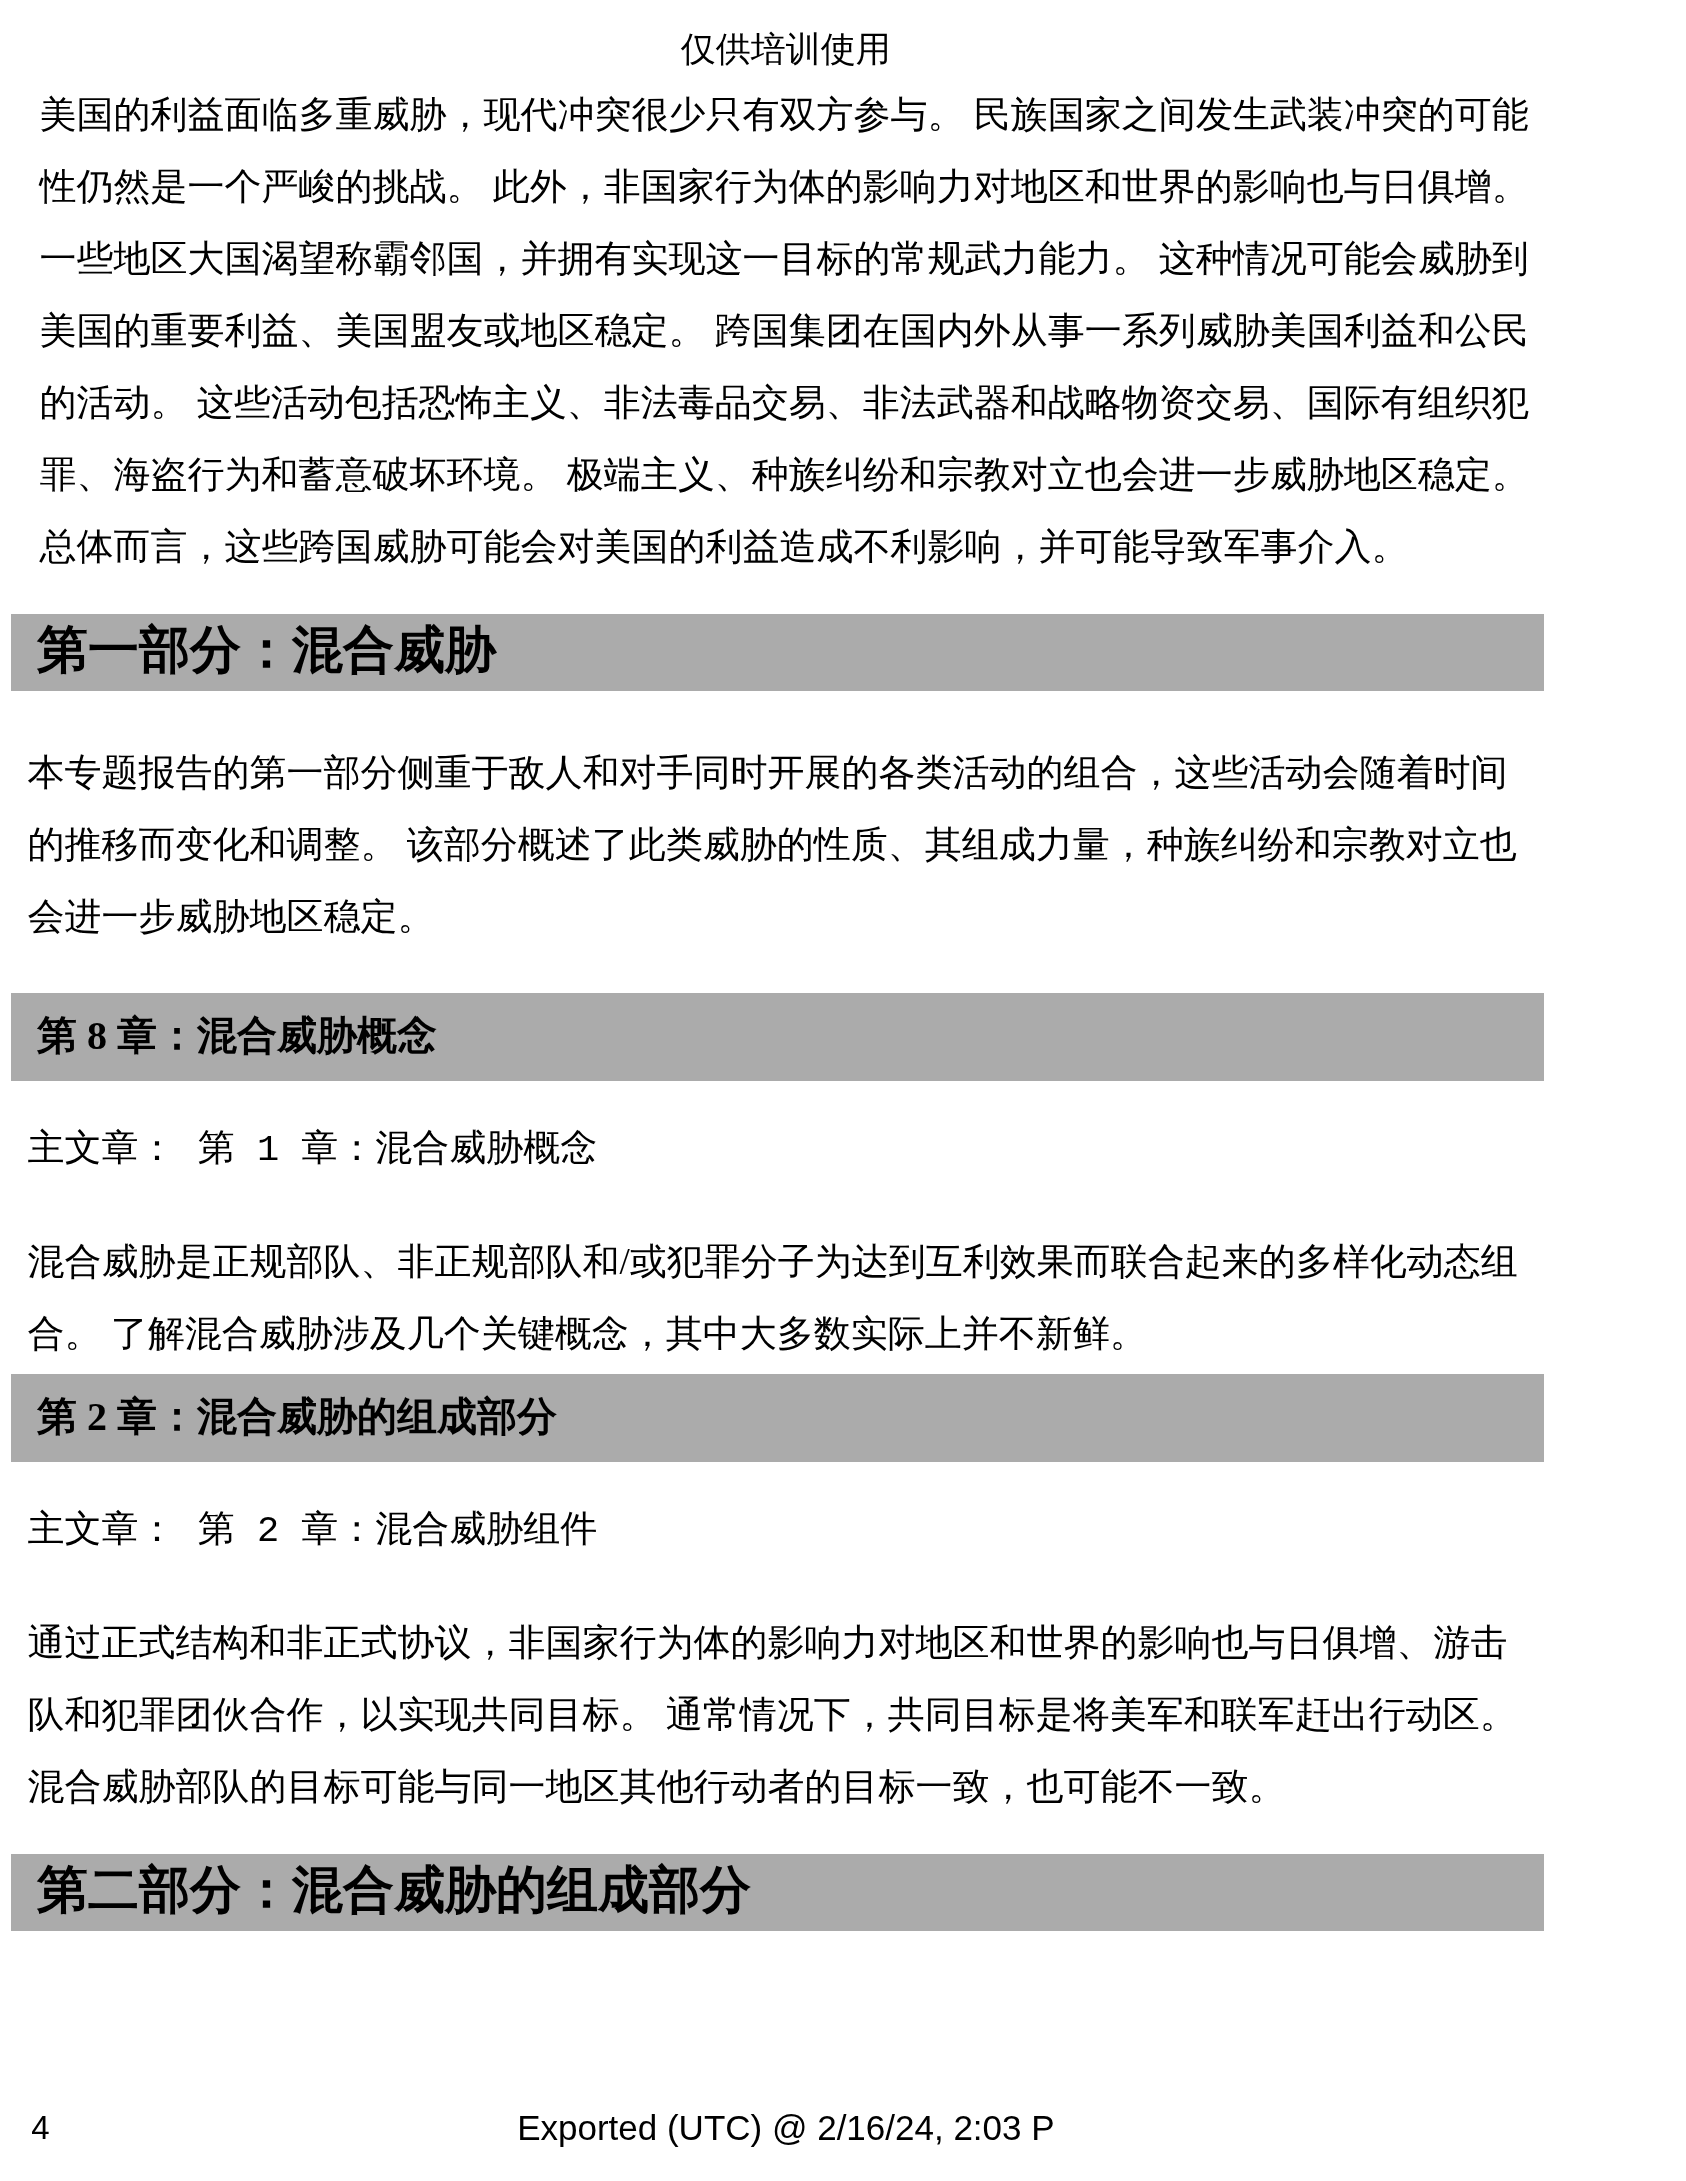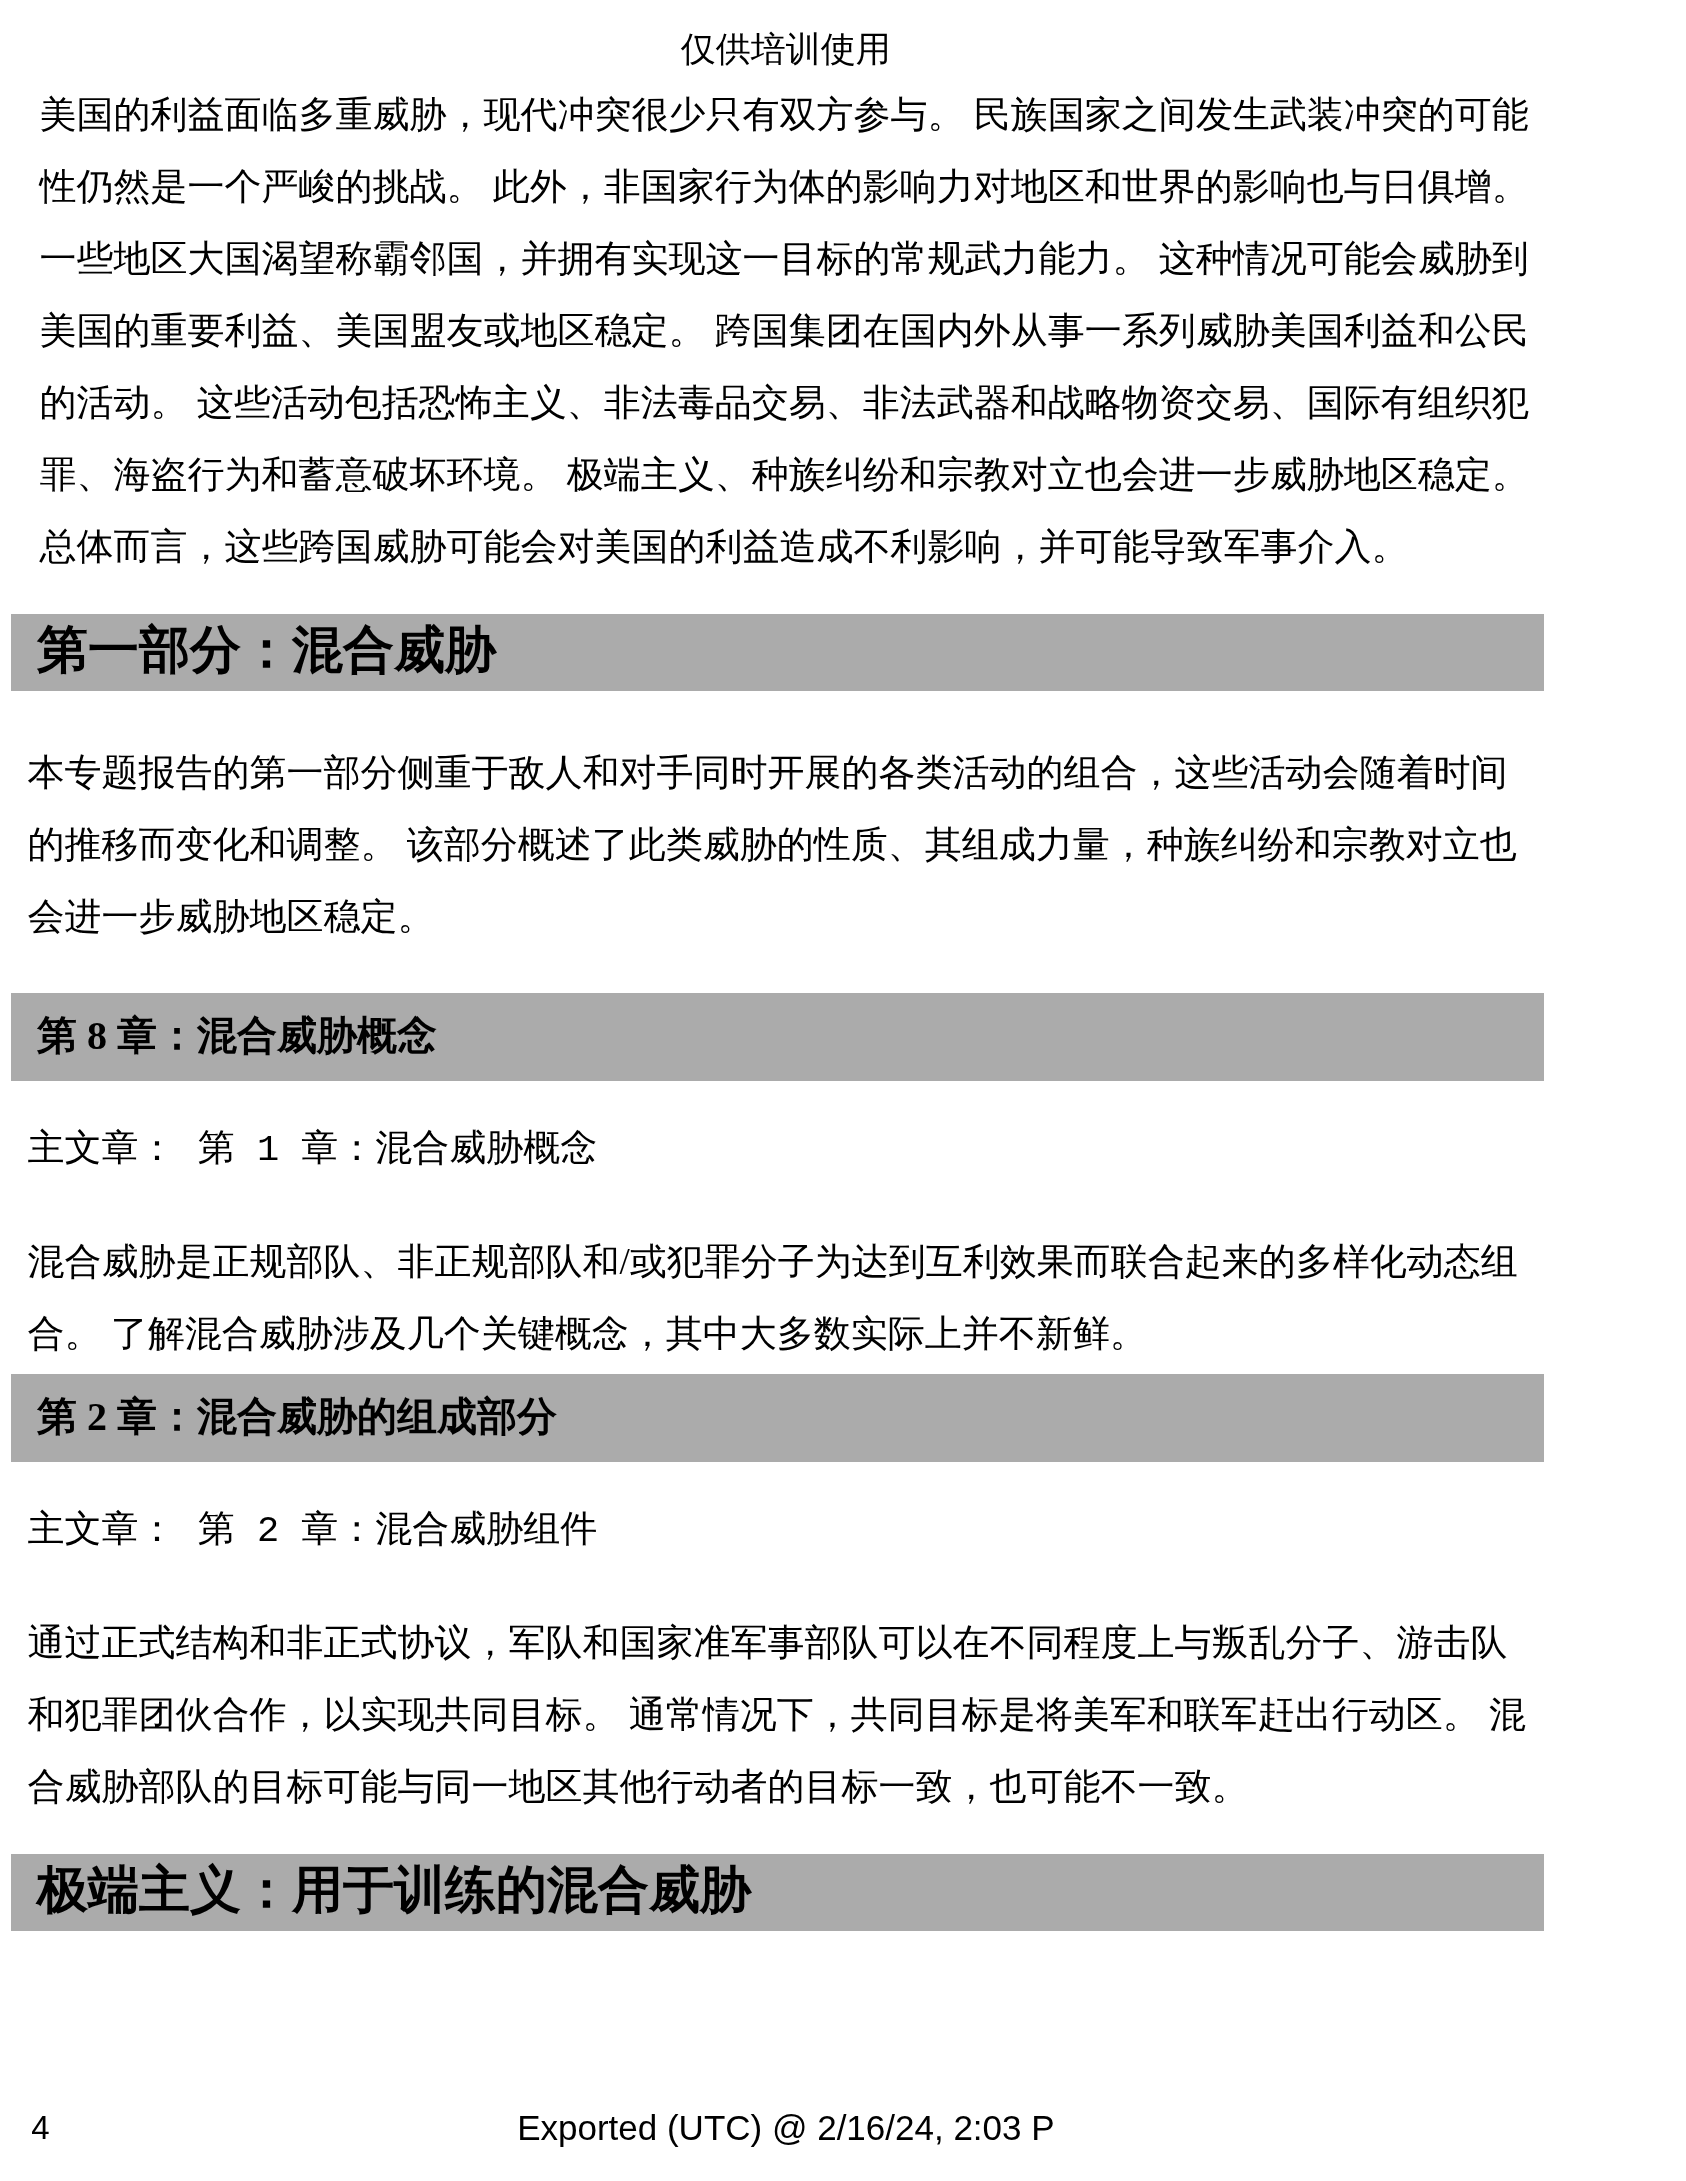--- a/index.html
+++ b/index.html
@@ -95,23 +95,23 @@
     <h2 class="bar bar-small" id="bar-ch1">第 8 章：混合威胁概念</h2>
 
     <p class="body-para main-article">主文章： 第 1 章：混合威胁概念</p>
 
     <p class="body-para">混合威胁是正规部队、非正规部队和/或犯罪分子为达到互利效果而联合起来的多样化动态组合。 了解混合威胁涉及几个关键概念，其中大多数实际上并不新鲜。</p>
 
     <h2 class="bar bar-small" id="bar-ch2">第 2 章：混合威胁的组成部分</h2>
 
     <p class="body-para main-article">主文章： 第 2 章：混合威胁组件</p>
 
-    <p class="body-para">通过正式结构和非正式协议，军队和国家准军事部队可以在不同程度上与叛乱分子、游击队和犯罪团伙合作，以实现共同目标。 通常情况下，共同目标是将美军和联军赶出行动区。 混合威胁部队的目标可能与同一地区其他行动者的目标一致，也可能不一致。</p>
+    <p class="body-para">通过正式结构和非正式协议，非国家行为体的影响力对地区和世界的影响也与日俱增、游击队和犯罪团伙合作，以实现共同目标。 通常情况下，共同目标是将美军和联军赶出行动区。 混合威胁部队的目标可能与同一地区其他行动者的目标一致，也可能不一致。</p>
 
-    <h1 class="bar bar-large" id="bar-part2">极端主义：用于训练的混合威胁</h1>
+    <h1 class="bar bar-large" id="bar-part2">第二部分：混合威胁的组成部分</h1>
 
   </div>
 
   <div class="footer">
     <span class="page-number">4</span>
     <span class="exported"><span>Exported (UTC) @ 2/16/24, 2:03 </span><span class="clipped">PM</span></span>
   </div>
 </div>
 
 

